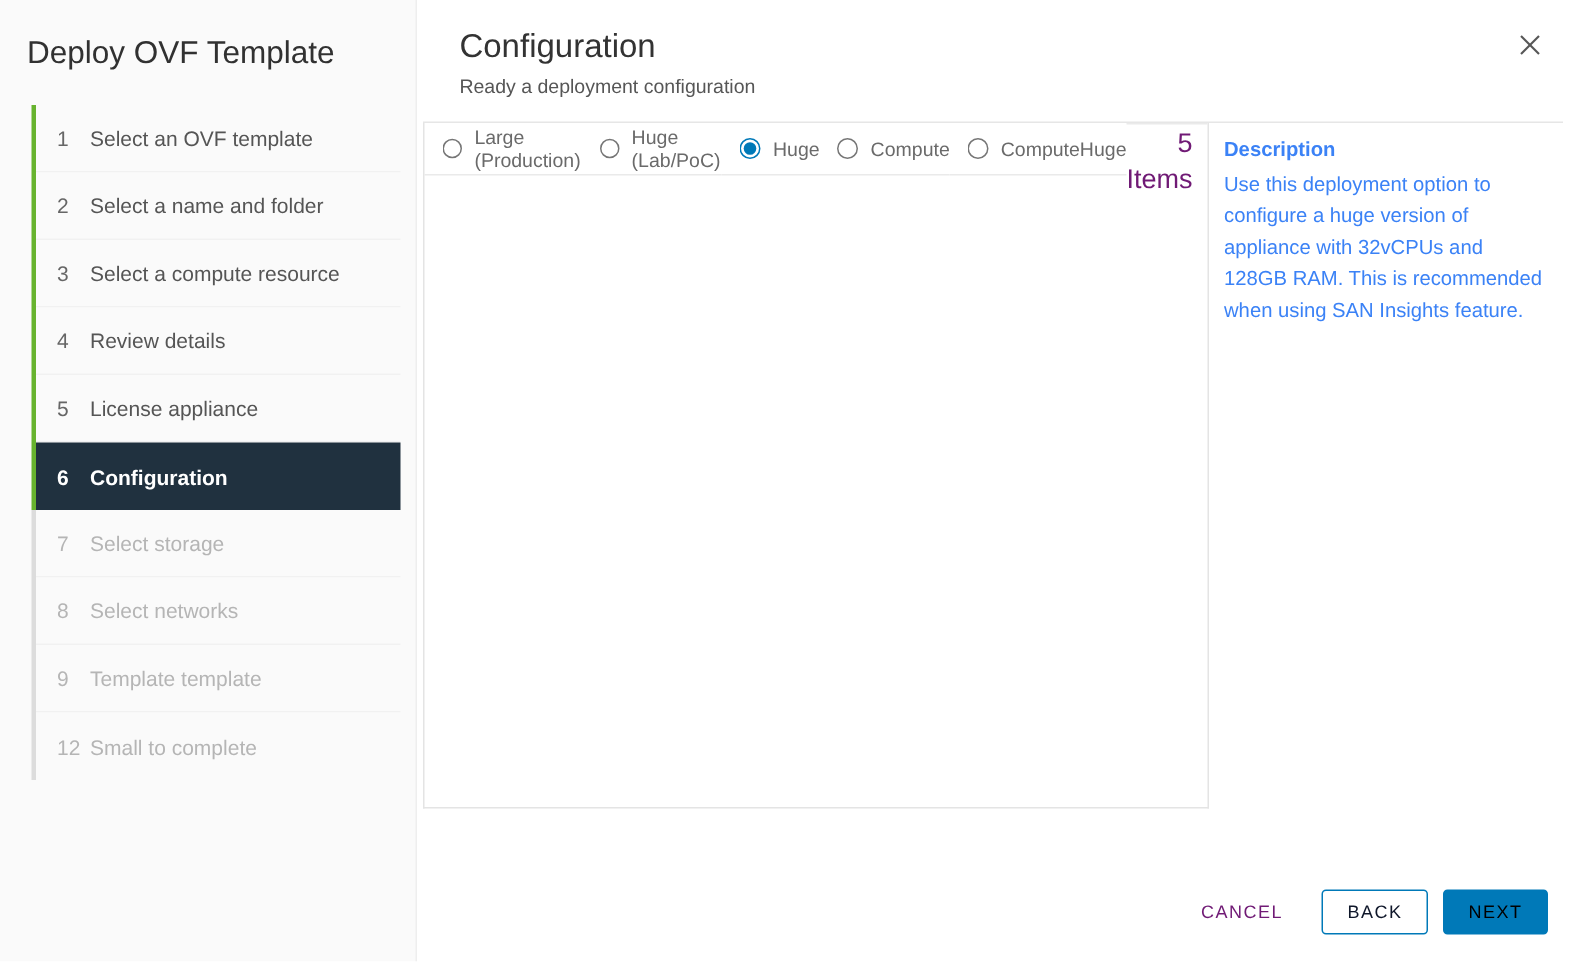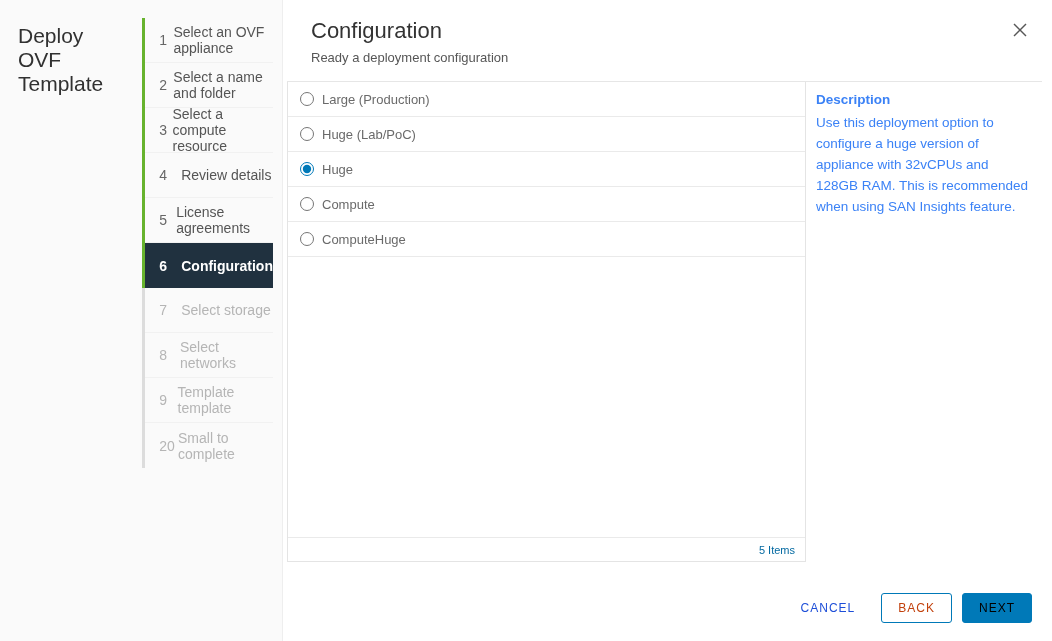--- a/index.html
+++ b/index.html
@@ -18,21 +18,21 @@
     display: flex;
     height: 100%;
   }
   
   .sidebar {
     width: 283px;
     background: #fafafa;
     border-right: 1px solid #eee;
     padding-top: 18px;
     display: flex;
-    flex-direction: row;
+    flex-direction: column;
   }
   .sidebar-title {
     font-size: 21px;
     font-weight: 400;
     color: #313131;
     padding: 6px 18px 22px 18px;
   }
   .steps {
     border-left: 3px solid transparent;
     margin-left: 18px;
@@ -109,23 +109,22 @@
     display: flex;
     flex: 1;
     margin: 0 10px 0 4px;
     overflow: hidden;
   }
   .options-col {
     flex: 1;
     border: 1px solid #e4e4e4;
     border-top: none;
     display: flex;
-    flex-direction: column;
     margin-right: 4px;
-    margin-bottom: 79px;
+    margin-bottom: 102px;
   }
   .option-row {
     display: flex;
     align-items: center;
     height: 35px;
     padding-left: 12px;
     border-bottom: 1px solid #eaeaea;
     color: #6a6a6a;
     font-size: 13px;
     cursor: pointer;
@@ -136,22 +135,22 @@
     margin-right: 8px;
     accent-color: #0079b8;
     cursor: pointer;
   }
   .options-spacer { flex: 1; }
   .items-footer {
     height: 24px;
     border-top: 1px solid #eaeaea;
     text-align: right;
     padding-right: 10px;
-    font-size: 11px;
-    color: #0369a1;
+    font-size: 18px;
+    color: #701a75;
     line-height: 24px;
   }
   .desc-col {
     width: 232px;
     padding: 8px 8px 8px 6px;
     font-size: 13.5px;
     color: #3b82f6;
     line-height: 1.55;
   }
   .desc-title {
@@ -180,83 +179,83 @@
     border-radius: 3px;
     cursor: pointer;
     text-transform: uppercase;
     display: inline-flex;
     align-items: center;
     justify-content: center;
   }
   .btn-link {
     border: none;
     background: transparent;
-    color: #1d4ed8;
+    color: #701a75;
   }
   .btn-outline {
     border: 1px solid #0079b8;
     background: #fff;
-    color: #c2410c;
+    color: #0f172a;
   }
   .btn-primary {
     border: 1px solid #0079b8;
     background: #0079b8;
     color: #000000;
   }
 </style>
 </head>
 <body>
 
 <div class="layout">
 
   <aside class="sidebar">
     <div class="sidebar-title">Deploy OVF Template</div>
 
     <div class="steps">
       <div class="step-group">
         <div class="step">
           <span class="num">1</span>
-          <span>Select an OVF appliance</span>
+          <span>Select an OVF template</span>
         </div>
         <div class="step">
           <span class="num">2</span>
           <span>Select a name and folder</span>
         </div>
         <div class="step">
           <span class="num">3</span>
           <span>Select a compute resource</span>
         </div>
         <div class="step">
           <span class="num">4</span>
           <span>Review details</span>
         </div>
         <div class="step">
           <span class="num">5</span>
-          <span>License agreements</span>
+          <span>License appliance</span>
         </div>
         <div class="step active">
           <span class="num">6</span>
           <span>Configuration</span>
         </div>
       </div>
       <div class="future-group">
         <div class="step disabled">
           <span class="num">7</span>
           <span>Select storage</span>
         </div>
         <div class="step disabled">
           <span class="num">8</span>
           <span>Select networks</span>
         </div>
         <div class="step disabled">
           <span class="num">9</span>
           <span>Template template</span>
         </div>
         <div class="step disabled">
-          <span class="num">20</span>
+          <span class="num">12</span>
           <span>Small to complete</span>
         </div>
       </div>
     </div>
   </aside>
 
   <main class="main">
 
     <div class="close-icon">
       <svg viewBox="0 0 16 16" width="16" height="16" stroke="currentColor" stroke-width="1.4" fill="none">

